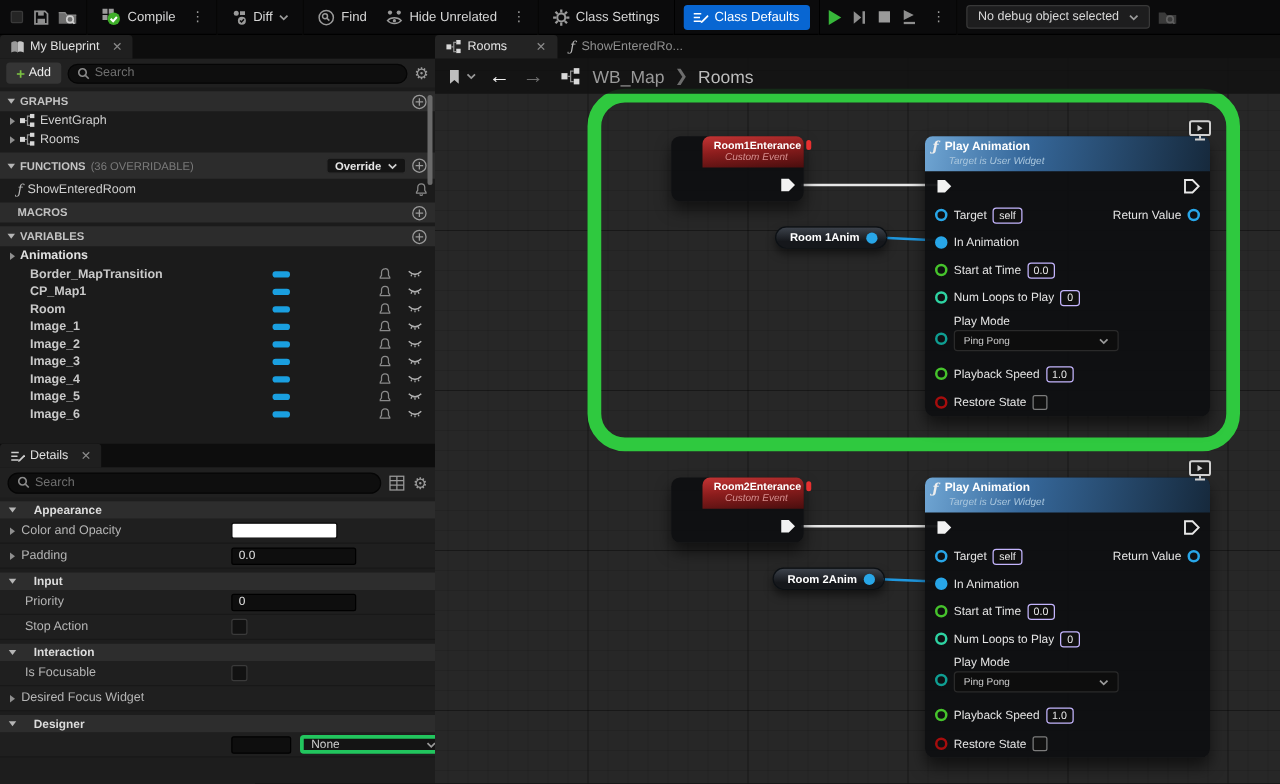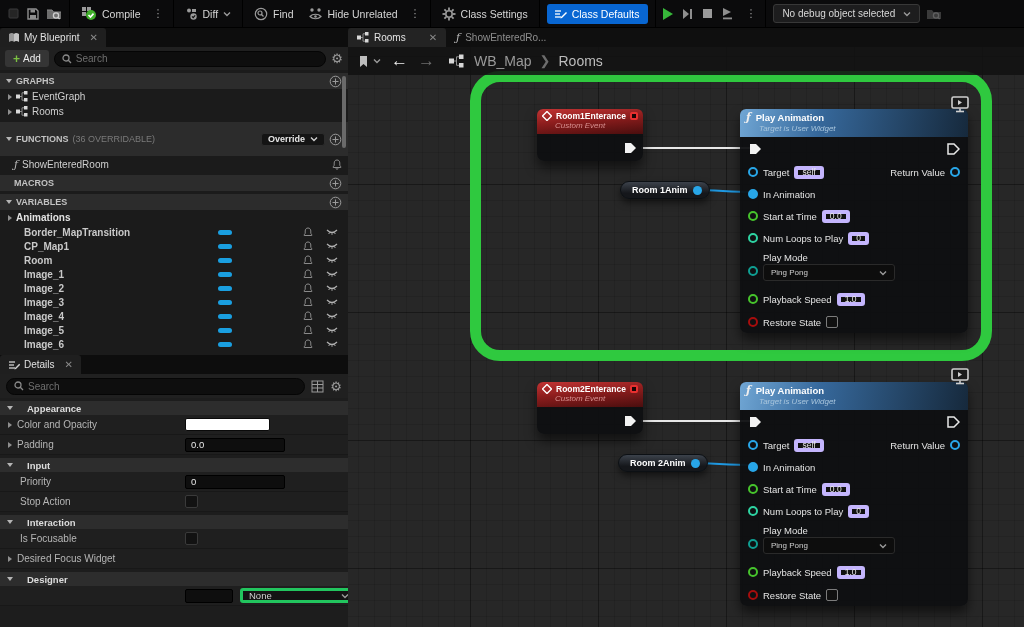--- a/index.html
+++ b/index.html
@@ -109,40 +109,40 @@
             background-size:128px 128px,128px 128px,16px 16px,16px 16px;
             background-position:-6px 9px,-6px 9px,-6px 9px,-6px 9px; }
   .wires { position:absolute; left:0; top:0; width:676px; height:580px; pointer-events:none; z-index:2; }
   .green-rect { position:absolute; left:122px; top:24px; width:522px; height:290px;
                 border:11px solid #2fc93f; border-radius:30px; z-index:1; }
 
   .node { position:absolute; border-radius:7px; background:rgba(14,15,17,.95);
           box-shadow:0 7px 12px rgba(0,0,0,.55); z-index:3; }
   .ev-node { width:106px; }
   .ev-hdr { height:25px; border-radius:6px 6px 0 0; padding:2px 5px 0 5px;
-            background:linear-gradient(175deg,#c23434 0%,#8c1d1d 45%,#4a0e0e 100%); }
+            background:linear-gradient(175deg,#c23434 0%,#8c1d1d 45%,#4a0e0e 100%);margin-left:25px; }
   .ev-title { display:flex; align-items:center; gap:4px; color:#fff; font-weight:bold; font-size:8.5px; }
   .ev-sub { font-style:italic; font-size:8px; color:#d89090; margin-left:13px; }
   .ev-body { height:27px; display:flex; align-items:center; justify-content:flex-end; padding-right:6px; }
   .red-ind { width:8px; height:8px; border:2px solid #e83030; border-radius:2px; background:#1a0505; margin-left:auto; }
 
   .play-node { width:228px; }
   .pl-hdr { height:28px; border-radius:6px 6px 0 0; padding:3px 6px 0 6px;
             background:linear-gradient(100deg,#70a6d4 0%,#36689b 35%,#16293c 100%); }
   .pl-title { display:flex; align-items:center; gap:5px; color:#fff; font-weight:bold; font-size:9.5px; }
   .pl-sub { font-style:italic; font-size:8px; color:#a9c6dd; margin-left:13px; margin-top:1px; }
   .prow { display:flex; align-items:center; height:22px; padding:0 8px; gap:5px; font-size:9.5px; color:#e4e4e4; }
   .prow.exec { height:24px; justify-content:space-between; }
   .pin { width:10px; height:10px; border-radius:50%; border:2px solid #28a6e8; flex:none; }
   .pin.filled { background:#28a6e8; }
   .pin.float { border-color:#46c32c; }
   .pin.int { border-color:#2ed3a2; }
   .pin.enum { border-color:#0f9e92; }
   .pin.bool { border-color:#a60d0d; }
-  .valbox { min-width:16px; height:13px; border:4px solid #c4b5fd; border-radius:3px; background:#101010;
+  .valbox { min-width:16px; height:13px; border:1px solid #c4b5fd; border-radius:3px; background:#101010;
             color:#e8e8e8; font-size:8.5px; display:flex; align-items:center; justify-content:center; padding:0 4px; }
   .pmode { position:relative; height:38px; }
   .pmode .pin { position:absolute; left:8px; top:17px; }
   .pmode-label { position:absolute; left:23px; top:3px; font-size:9.5px; color:#e4e4e4; }
   .pmode-dd { position:absolute; left:23px; top:15px; width:132px; height:17px; background:#0d0d0d;
               border:1px solid #2a2a2a; border-radius:3px; display:flex; align-items:center;
               justify-content:space-between; padding:0 7px; color:#cfcfcf; font-size:8px; }
   .rv { margin-left:auto; display:flex; align-items:center; gap:5px; }
   .small-check { width:12px; height:12px; background:#101010; border:1px solid #7c7c7c; border-radius:2px; }
 
@@ -352,21 +352,21 @@
         <span class="caret-right"></span>
         <svg width="12" height="11">
             <rect x="0" y="3.5" width="4" height="4" fill="#d8d8d8"></rect>
             <rect x="8" y="0" width="3.5" height="3.5" fill="#d8d8d8"></rect>
             <rect x="8" y="7" width="3.5" height="3.5" fill="#d8d8d8"></rect>
             <path d="M4 5.5h2V1.8h2M6 5.5v3.7h2" fill="none" stroke="#8f8f8f"></path>
           </svg>
         <span>Rooms</span>
         </div>
 
-      <div class="sec-hdr" style="height:34px;">
+      <div class="sec-hdr" style="height:21px;">
         <span class="caret-down"></span>
         <span>FUNCTIONS</span>
         <span class="dim">(36 OVERRIDABLE)</span>
         <span class="grow"></span>
         <span class="override-btn">
           <span>Override</span>
           <svg class="chev" viewBox="0 0 8 8">
               <path d="M1 2.5l3 3 3-3" fill="none" stroke="#cfcfcf" stroke-width="1.4"></path>
             </svg>
           </span>

